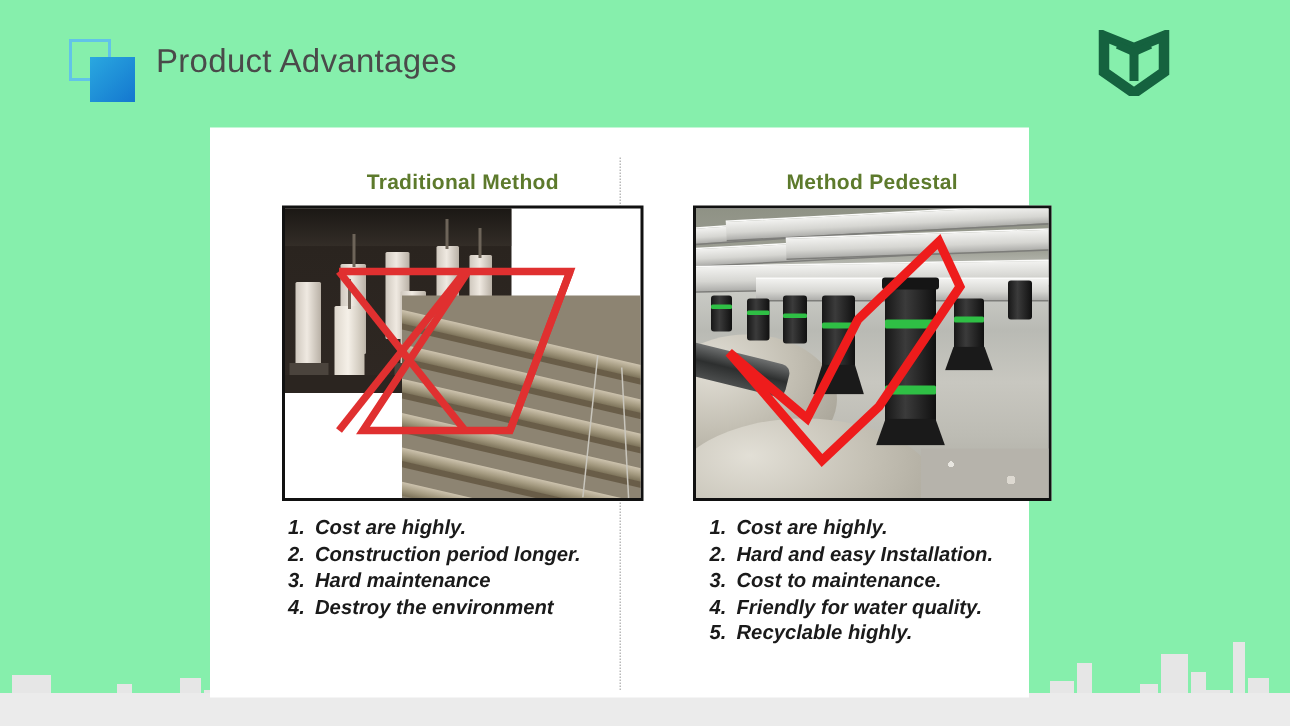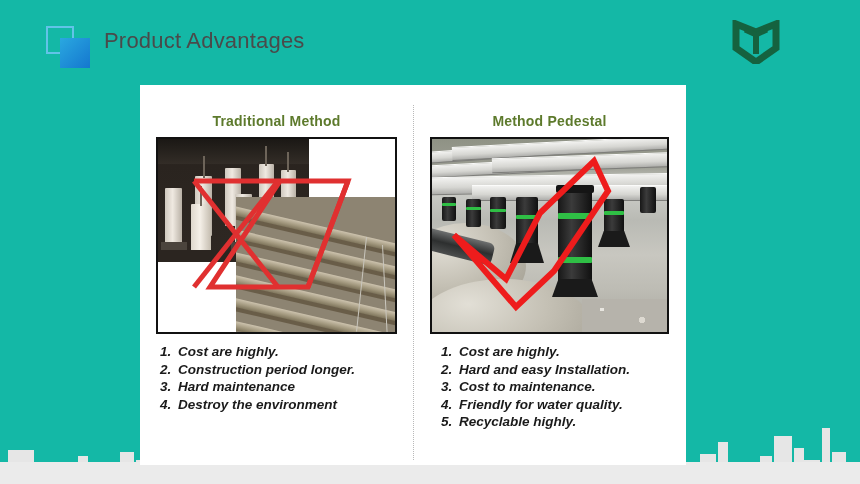--- a/index.html
+++ b/index.html
@@ -11,21 +11,21 @@
     height: 484px;
     overflow: hidden;
     font-family: "Liberation Sans", sans-serif;
     background: #f2f2f2;
   }
 
   #slide {
     position: relative;
     width: 860px;
     height: 484px;
-    background: #14b8a6;
+    background: #86efac;
     overflow: hidden;
   }
 
   
   .skyline {
     position: absolute;
     left: 0;
     bottom: 0;
     width: 860px;
     height: 78px;
@@ -108,20 +108,21 @@
     width: 0;
     height: 355px;
     border-left: 1px dotted #b9b9b9;
   }
 
   .col {
     position: absolute;
     top: 0;
     width: 273px;
     height: 380px;
+    margin-left: 32px;
   }
   .col-left  { left: 0; }
   .col-right { left: 273px; }
 
   .col-title {
     position: absolute;
     top: 28px;
     left: 0;
     width: 273px;
     text-align: center;

